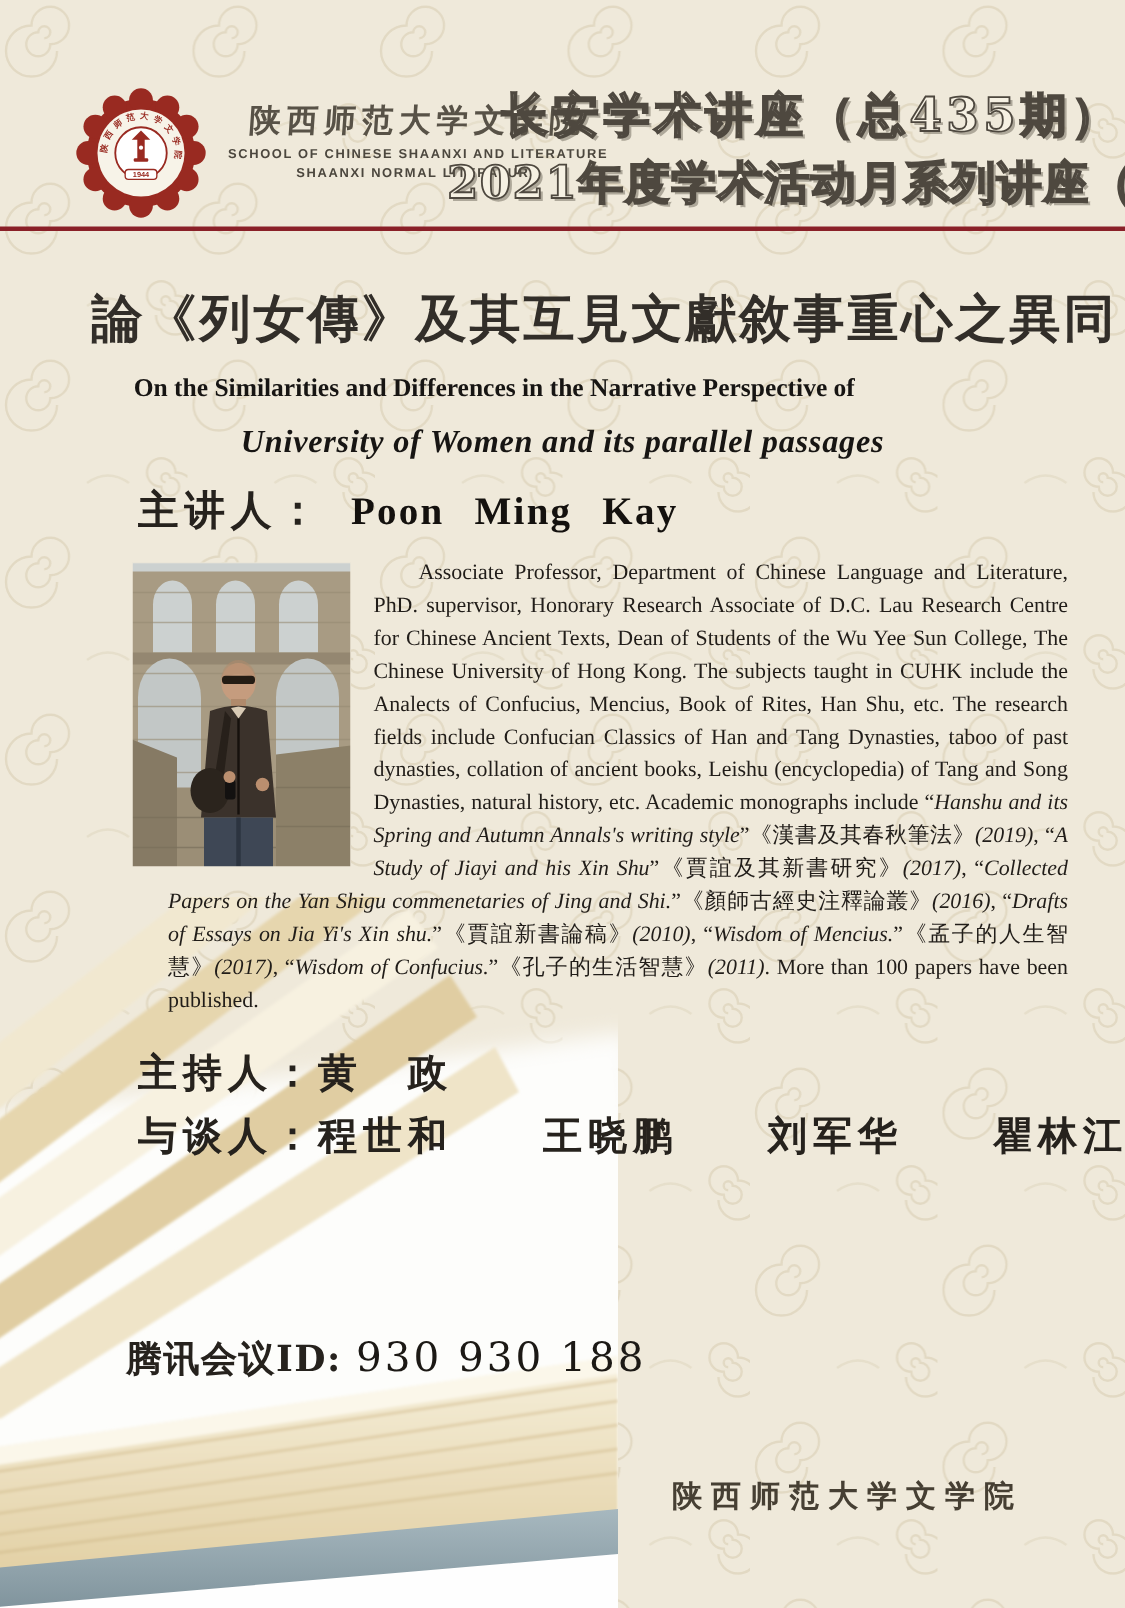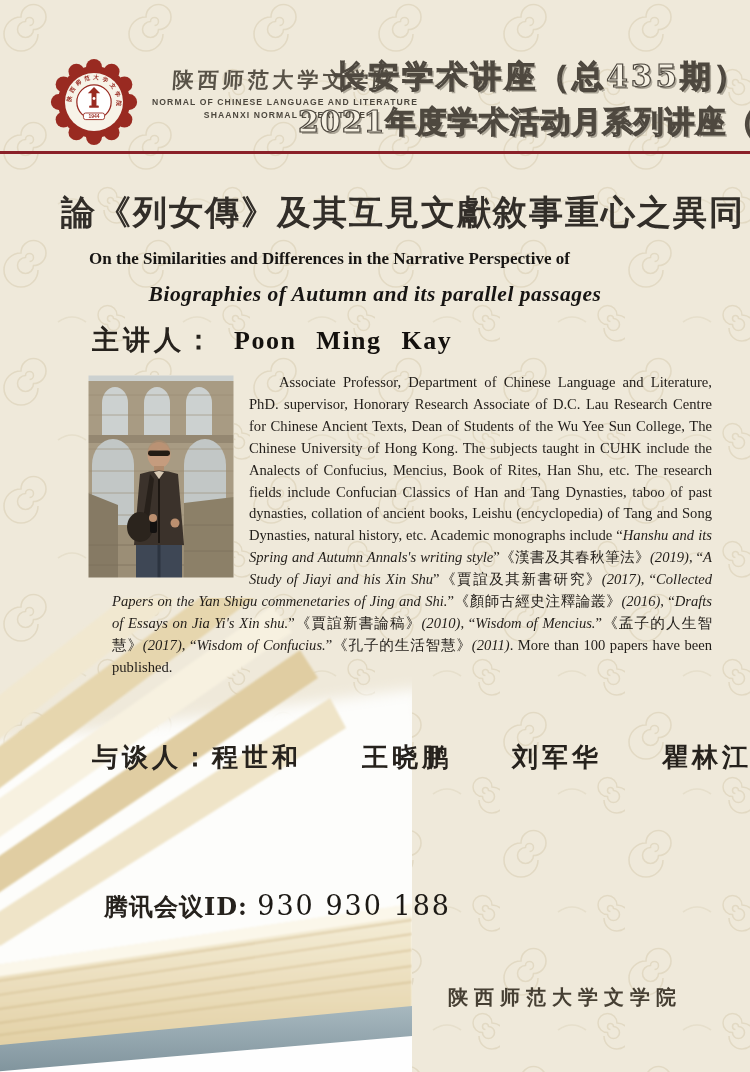--- a/index.html
+++ b/index.html
@@ -28,21 +28,21 @@
   
   #bio-block{left:88px;top:372px;width:624px;z-index:2;}
   #speaker-photo{float:left;width:146px;height:203px;margin:3px 15px 4px 0;display:block;}
   #bio-text{font-size:14.6px;line-height:21.9px;text-align:justify;text-indent:30px;color:#211d19;margin:0;padding-left:24px;}
   #bio-text .it{font-style:italic;}
   
   .cn-line{z-index:2;font-family:"DejaVu Serif",serif;font-weight:700;color:#26221d;white-space:nowrap;}
   #host-line{left:92px;top:698px;font-size:26px;letter-spacing:4px;}
   #discussants-line{left:92px;top:740px;font-size:26px;letter-spacing:4px;}
   #time-line{left:92px;top:840px;font-size:25px;letter-spacing:3px;}
-  #meeting-line{left:104px;top:890px;font-size:24px;letter-spacing:1px;}
+  #meeting-line{left:84px;top:890px;font-size:24px;letter-spacing:1px;}
   #meeting-line .digits{font-size:27px;letter-spacing:2px;font-weight:400;color:#1c1915;}
   #footer-org{left:448px;top:984px;font-size:20px;letter-spacing:6px;color:#463f33;z-index:2;font-family:"DejaVu Serif",serif;font-weight:700;}
   
   #book-wrap{left:0;top:598px;width:412px;height:474px;z-index:1;}
 </style>
 </head>
 <body>
 
 <div id="page">
 
@@ -90,32 +90,32 @@
       <path d="M43,40 L50,33 L57,40 Z"></path>
       <rect x="44.5" y="54" width="11" height="2.6" rx="1"></rect>
       <circle cx="50" cy="46" r="1.6" fill="#ffffff"></circle>
     </g>
     <rect x="38" y="62.5" width="24" height="7.5" rx="2.5" fill="#ffffff" stroke="#992a21" stroke-width="1"></rect>
     <text x="50" y="68.4" text-anchor="middle" font-size="5.6" font-weight="700" fill="#992a21" font-family="Liberation Sans, sans-serif">1944</text>
   </svg>
 
   <div id="school-block" class="layer">
     <div id="school-cn">陕西师范大学文学院</div>
-    <div class="school-en">NORMAL OF CHINESE LANGUAGE AND LITERATURE</div>
+    <div class="school-en">SCHOOL OF CHINESE SHAANXI AND LITERATURE</div>
     <div class="school-en">SHAANXI NORMAL LITERATURE</div>
   </div>
 
   <div id="series-1" class="layer">长安学术讲座（总435期）</div>
   <div id="series-2" class="layer">2021年度学术活动月系列讲座（五）</div>
 
   <div id="red-line" class="layer"></div>
 
   <div id="title-cn" class="layer">論《列女傳》及其互見文獻敘事重心之異同</div>
   <div id="title-en1" class="layer">On the Similarities and Differences in the Narrative Perspective of</div>
-  <div id="title-en2" class="layer">Biographies of Autumn and its parallel passages</div>
+  <div id="title-en2" class="layer">University of Women and its parallel passages</div>
 
   <div id="speaker-line" class="layer">
     <span class="lbl">主讲人：</span><span class="nm">Poon Ming Kay</span>
   </div>
 
   <div id="bio-block" class="layer">
     <svg id="speaker-photo" viewBox="0 0 146 203" preserveAspectRatio="none">
       <rect width="146" height="203" fill="#ccd1d0"></rect>
       <rect x="0" y="6" width="146" height="160" fill="#a89b83"></rect>
       <g fill="#ccd1d0">
@@ -153,20 +153,23 @@
         <circle cx="65" cy="143" r="4" fill="#bb8f6f"></circle>
         <circle cx="87" cy="148" r="4.5" fill="#bb8f6f"></circle>
         <path d="M48,170 L94,170 L94,203 L48,203 Z" fill="#3e4755"></path>
         <path d="M71,170 L71,203" stroke="#2c3440" stroke-width="3"></path>
       </g>
       <rect x="0" y="0" width="146" height="203" fill="none" stroke="#efe9da" stroke-width="1"></rect>
     </svg>
     <p id="bio-text"><span>Associate Professor, Department of Chinese Language and Literature, PhD. supervisor, Honorary Research Associate of D.C. Lau Research Centre for Chinese Ancient Texts, Dean of Students of the Wu Yee Sun College, The Chinese University of Hong Kong. The subjects taught in CUHK include the Analects of Confucius, Mencius, Book of Rites, Han Shu, etc. The research fields include Confucian Classics of Han and Tang Dynasties, taboo of past dynasties, collation of ancient books, Leishu (encyclopedia) of Tang and Song Dynasties, natural history, etc. Academic monographs include “</span><span class="it">Hanshu and its Spring and Autumn Annals's writing style</span><span>”《漢書及其春秋筆法》</span><span class="it">(2019)</span><span>, “</span><span class="it">A Study of Jiayi and his Xin Shu</span><span>”《賈誼及其新書研究》</span><span class="it">(2017)</span><span>, “</span><span class="it">Collected Papers on the Yan Shigu commenetaries of Jing and Shi.</span><span>”《顏師古經史注釋論叢》</span><span class="it">(2016)</span><span>, “</span><span class="it">Drafts of Essays on Jia Yi's Xin shu.</span><span>”《賈誼新書論稿》</span><span class="it">(2010)</span><span>, “</span><span class="it">Wisdom of Mencius.</span><span>”《孟子的人生智慧》</span><span class="it">(2017)</span><span>, “</span><span class="it">Wisdom of Confucius.</span><span>”《孔子的生活智慧》</span><span class="it">(2011)</span><span>. More than 100 papers have been published.</span></p>
   </div>
 
+  <div id="host-line" class="layer cn-line">
+    <span>主持人：</span><span>黄　政</span>
+  </div>
   <div id="discussants-line" class="layer cn-line">
     <span>与谈人：</span><span>程世和　　王晓鹏　　刘军华　　瞿林江</span>
   </div>
 
   <div id="meeting-line" class="layer cn-line">
     <span>腾讯会议ID: </span><span class="digits">930 930 188</span>
   </div>
 
   <div id="footer-org" class="layer">陕西师范大学文学院</div>
 

